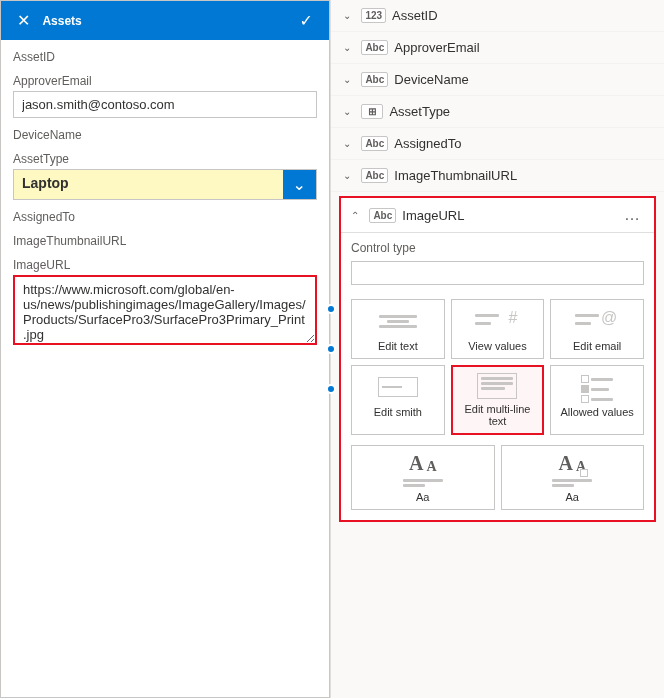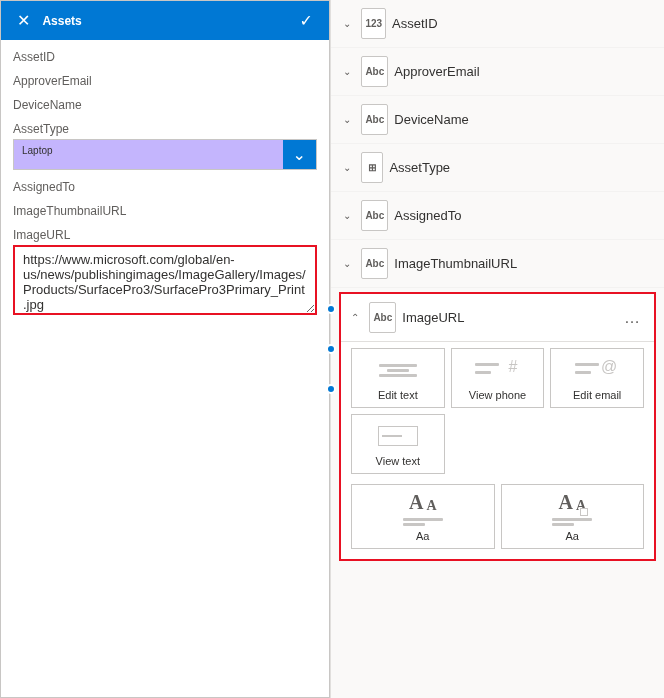--- a/index.html
+++ b/index.html
@@ -97,23 +97,24 @@
 
     .dropdown-wrapper {
       display: flex;
       align-items: stretch;
       border: 1px solid #c8c6c4;
     }
 
     .dropdown-value {
       flex: 1;
       padding: 5px 8px;
-      font-size: 10px;
-      color: #323130;
-      background: #c4b5fd;
+      font-size: 14px;
+      color: #323130;
+      background: #fef9c3;
+      font-weight: bold;
     }
 
     .dropdown-btn {
       background: #0078d4;
       color: #fff;
       border: none;
       padding: 5px 10px;
       cursor: pointer;
       font-size: 16px;
       display: flex;
@@ -156,21 +157,21 @@
       color: #605e5c;
       font-size: 10px;
       margin-right: 4px;
     }
 
     .type-badge {
       background: #fff;
       border: 1px solid #c8c6c4;
       border-radius: 2px;
       font-size: 10px;
-      padding: 9px 3px;
+      padding: 1px 3px;
       color: #605e5c;
       font-weight: 600;
       min-width: 22px;
       text-align: center;
     }
 
     .field-list-item-label {
       flex: 1;
       color: #323130;
     }
@@ -378,20 +379,21 @@
     </div>
 
     <div class="panel-body">
 
       <div class="field-group">
         <div class="field-label">AssetID</div>
       </div>
 
       <div class="field-group">
         <div class="field-label">ApproverEmail</div>
+        <input class="field-input" type="text" value="jason.smith@contoso.com" style="">
       </div>
 
       <div class="field-group">
         <div class="field-label">DeviceName</div>
       </div>
 
       <div class="field-group">
         <div class="field-label">AssetType</div>
         <div class="dropdown-wrapper">
           <span class="dropdown-value">Laptop</span>
@@ -461,60 +463,91 @@
     </div>
 
     <div class="expanded-section">
       <div class="expanded-header">
         <span class="chevron-icon">⌃</span>
         <span class="type-badge">Abc</span>
         <span class="expanded-header-label">ImageURL</span>
         <span class="more-btn">…</span>
       </div>
 
+      <div class="control-type-section">
+        <div class="control-type-label">Control type</div>
+        <input class="control-type-input" type="text" value="" style="">
+      </div>
 
       <div class="controls-grid">
 
         <div class="control-option">
           <div class="control-icon">
             <div class="icon-line full"></div>
             <div class="icon-line half"></div>
             <div class="icon-line full"></div>
           </div>
           <span>Edit text</span>
         </div>
 
         <div class="control-option">
           <div class="control-icon" style="position:relative;">
             <div class="icon-line" style="width:24px;position:absolute;top:8px;left:2px;"></div>
             <div class="icon-line" style="width:16px;position:absolute;top:16px;left:2px;"></div>
             <span class="hash-symbol">#</span>
           </div>
-          <span>View phone</span>
+          <span>View values</span>
         </div>
 
         <div class="control-option">
           <div class="control-icon" style="position:relative;">
             <div class="icon-line" style="width:24px;position:absolute;top:8px;left:2px;"></div>
             <div class="icon-line" style="width:16px;position:absolute;top:16px;left:2px;"></div>
             <span class="at-symbol">@</span>
           </div>
           <span>Edit email</span>
         </div>
 
         <div class="control-option">
           <div class="control-icon">
             <div style="border: 1px solid #c8c6c4; width:40px; height:20px; display:flex; align-items:center; padding:0 3px;">
               <div style="height:2px; width:20px; background:#c8c6c4;"></div>
             </div>
           </div>
-          <span>View text</span>
-        </div>
-
-
+          <span>Edit smith</span>
+        </div>
+
+        <div class="control-option selected">
+          <div class="multiline-icon">
+            <div class="multiline-line" style="width:32px;"></div>
+            <div class="multiline-line" style="width:32px;"></div>
+            <div class="multiline-line" style="width:24px;"></div>
+          </div>
+          <span>Edit multi-line text</span>
+        </div>
+
+        <div class="control-option">
+          <div class="control-icon">
+            <div style="display:flex;flex-direction:column;gap:2px;padding-top:4px;">
+              <div style="display:flex;align-items:center;gap:2px;">
+                <div style="width:8px;height:8px;border:1px solid #c8c6c4;flex-shrink:0;"></div>
+                <div style="width:22px;height:3px;background:#c8c6c4;border-radius:1px;"></div>
+              </div>
+              <div style="display:flex;align-items:center;gap:2px;">
+                <div style="width:8px;height:8px;border:1px solid #c8c6c4;background:#c8c6c4;flex-shrink:0;"></div>
+                <div style="width:18px;height:3px;background:#c8c6c4;border-radius:1px;"></div>
+              </div>
+              <div style="display:flex;align-items:center;gap:2px;">
+                <div style="width:8px;height:8px;border:1px solid #c8c6c4;flex-shrink:0;"></div>
+                <div style="width:22px;height:3px;background:#c8c6c4;border-radius:1px;"></div>
+              </div>
+            </div>
+          </div>
+          <span>Allowed values</span>
+        </div>
 
       </div>
 
       <div class="bottom-controls">
         <div class="control-option-font">
           <div style="display:flex;align-items:flex-end;gap:3px;">
             <span style="font-size:20px;font-weight:bold;font-family:serif;color:#605e5c;">A</span>
             <span style="font-size:14px;font-weight:bold;font-family:serif;color:#605e5c;">A</span>
           </div>
           <div class="font-sub-lines">

